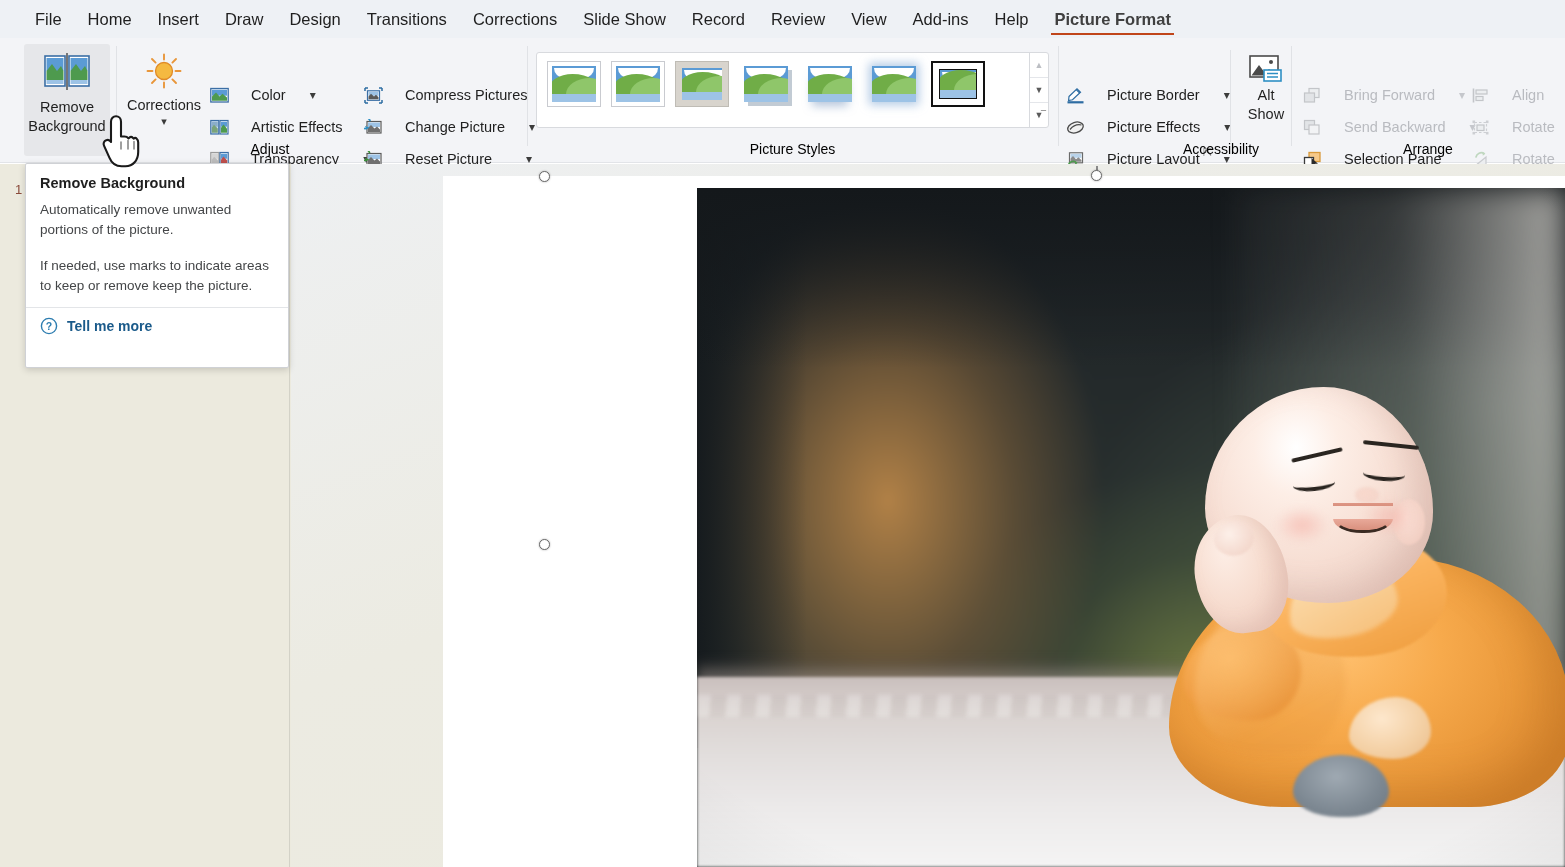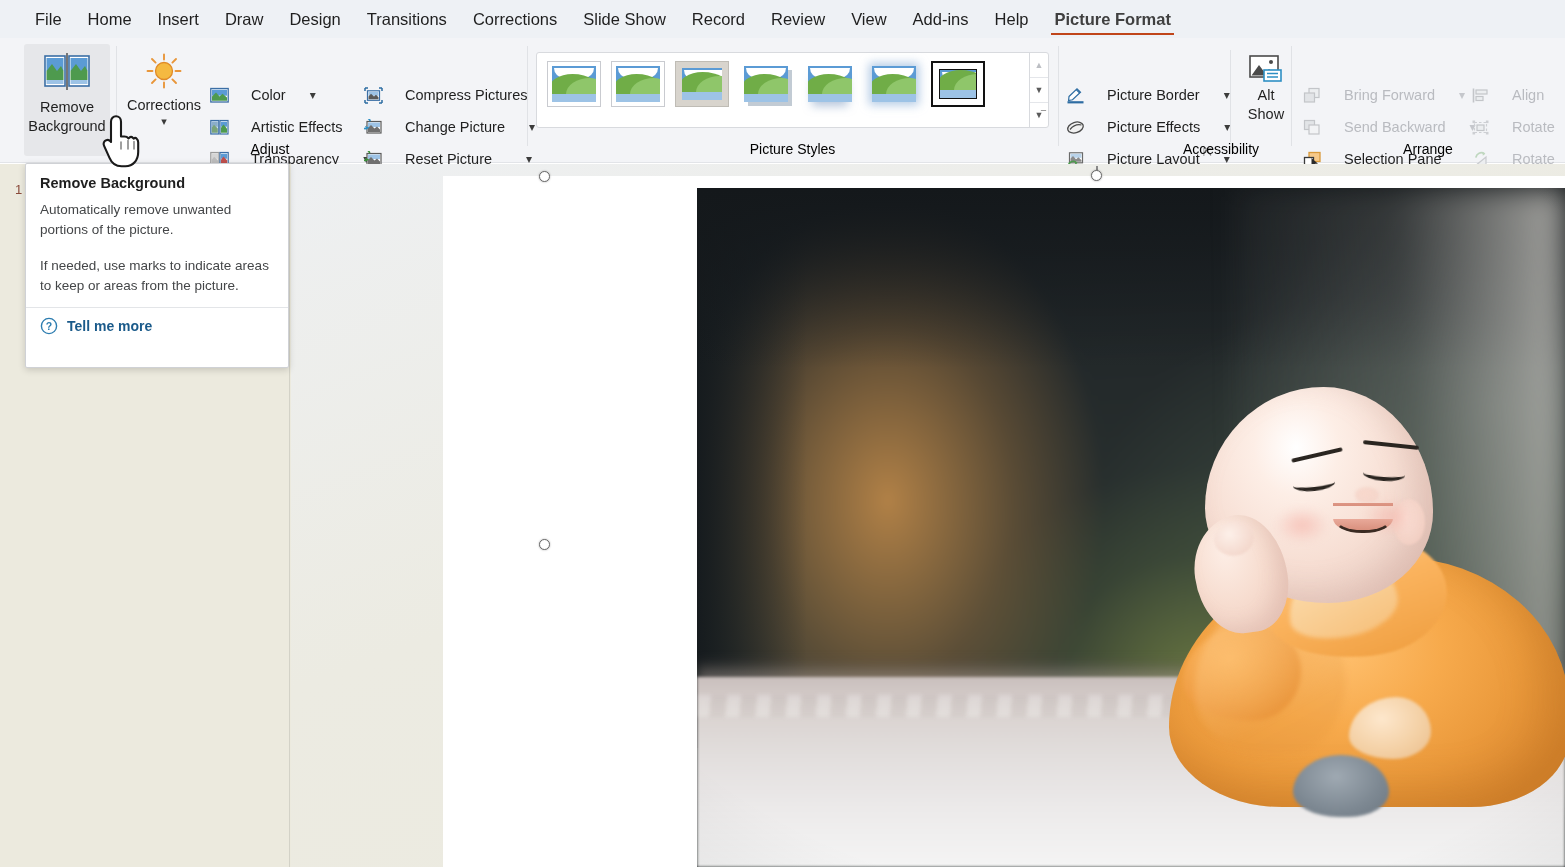--- a/index.html
+++ b/index.html
@@ -774,21 +774,21 @@
       <div class="handle" style="left:248px; top:7px;"></div>
       <div class="handle" style="left:800px; top:6px;"></div>
       <div class="handle" style="left:248px; top:375px;"></div>
     </div>
   </div>
 
   <div class="tooltip">
     <div class="tt-title">Remove Background</div>
     <div class="tt-body">
       <p>Automatically remove unwanted portions of the picture.</p>
-      <p>If needed, use marks to indicate areas to keep or areas from the picture.</p>
+      <p>If needed, use marks to indicate areas to keep or remove keep the picture.</p>
     </div>
     <div class="tt-sep"></div>
     <div class="tt-more">
       <span class="ico">
         <svg width="18" height="18" viewBox="0 0 18 18">
           <circle cx="9" cy="9" r="7.6" fill="none" stroke="#2d7db0" stroke-width="1.4"></circle>
           <text x="9" y="12.8" font-size="10.5" font-family="Liberation Sans, sans-serif" fill="#2d7db0" text-anchor="middle">?</text>
         </svg>
       </span>
       <span>Tell me more</span>

